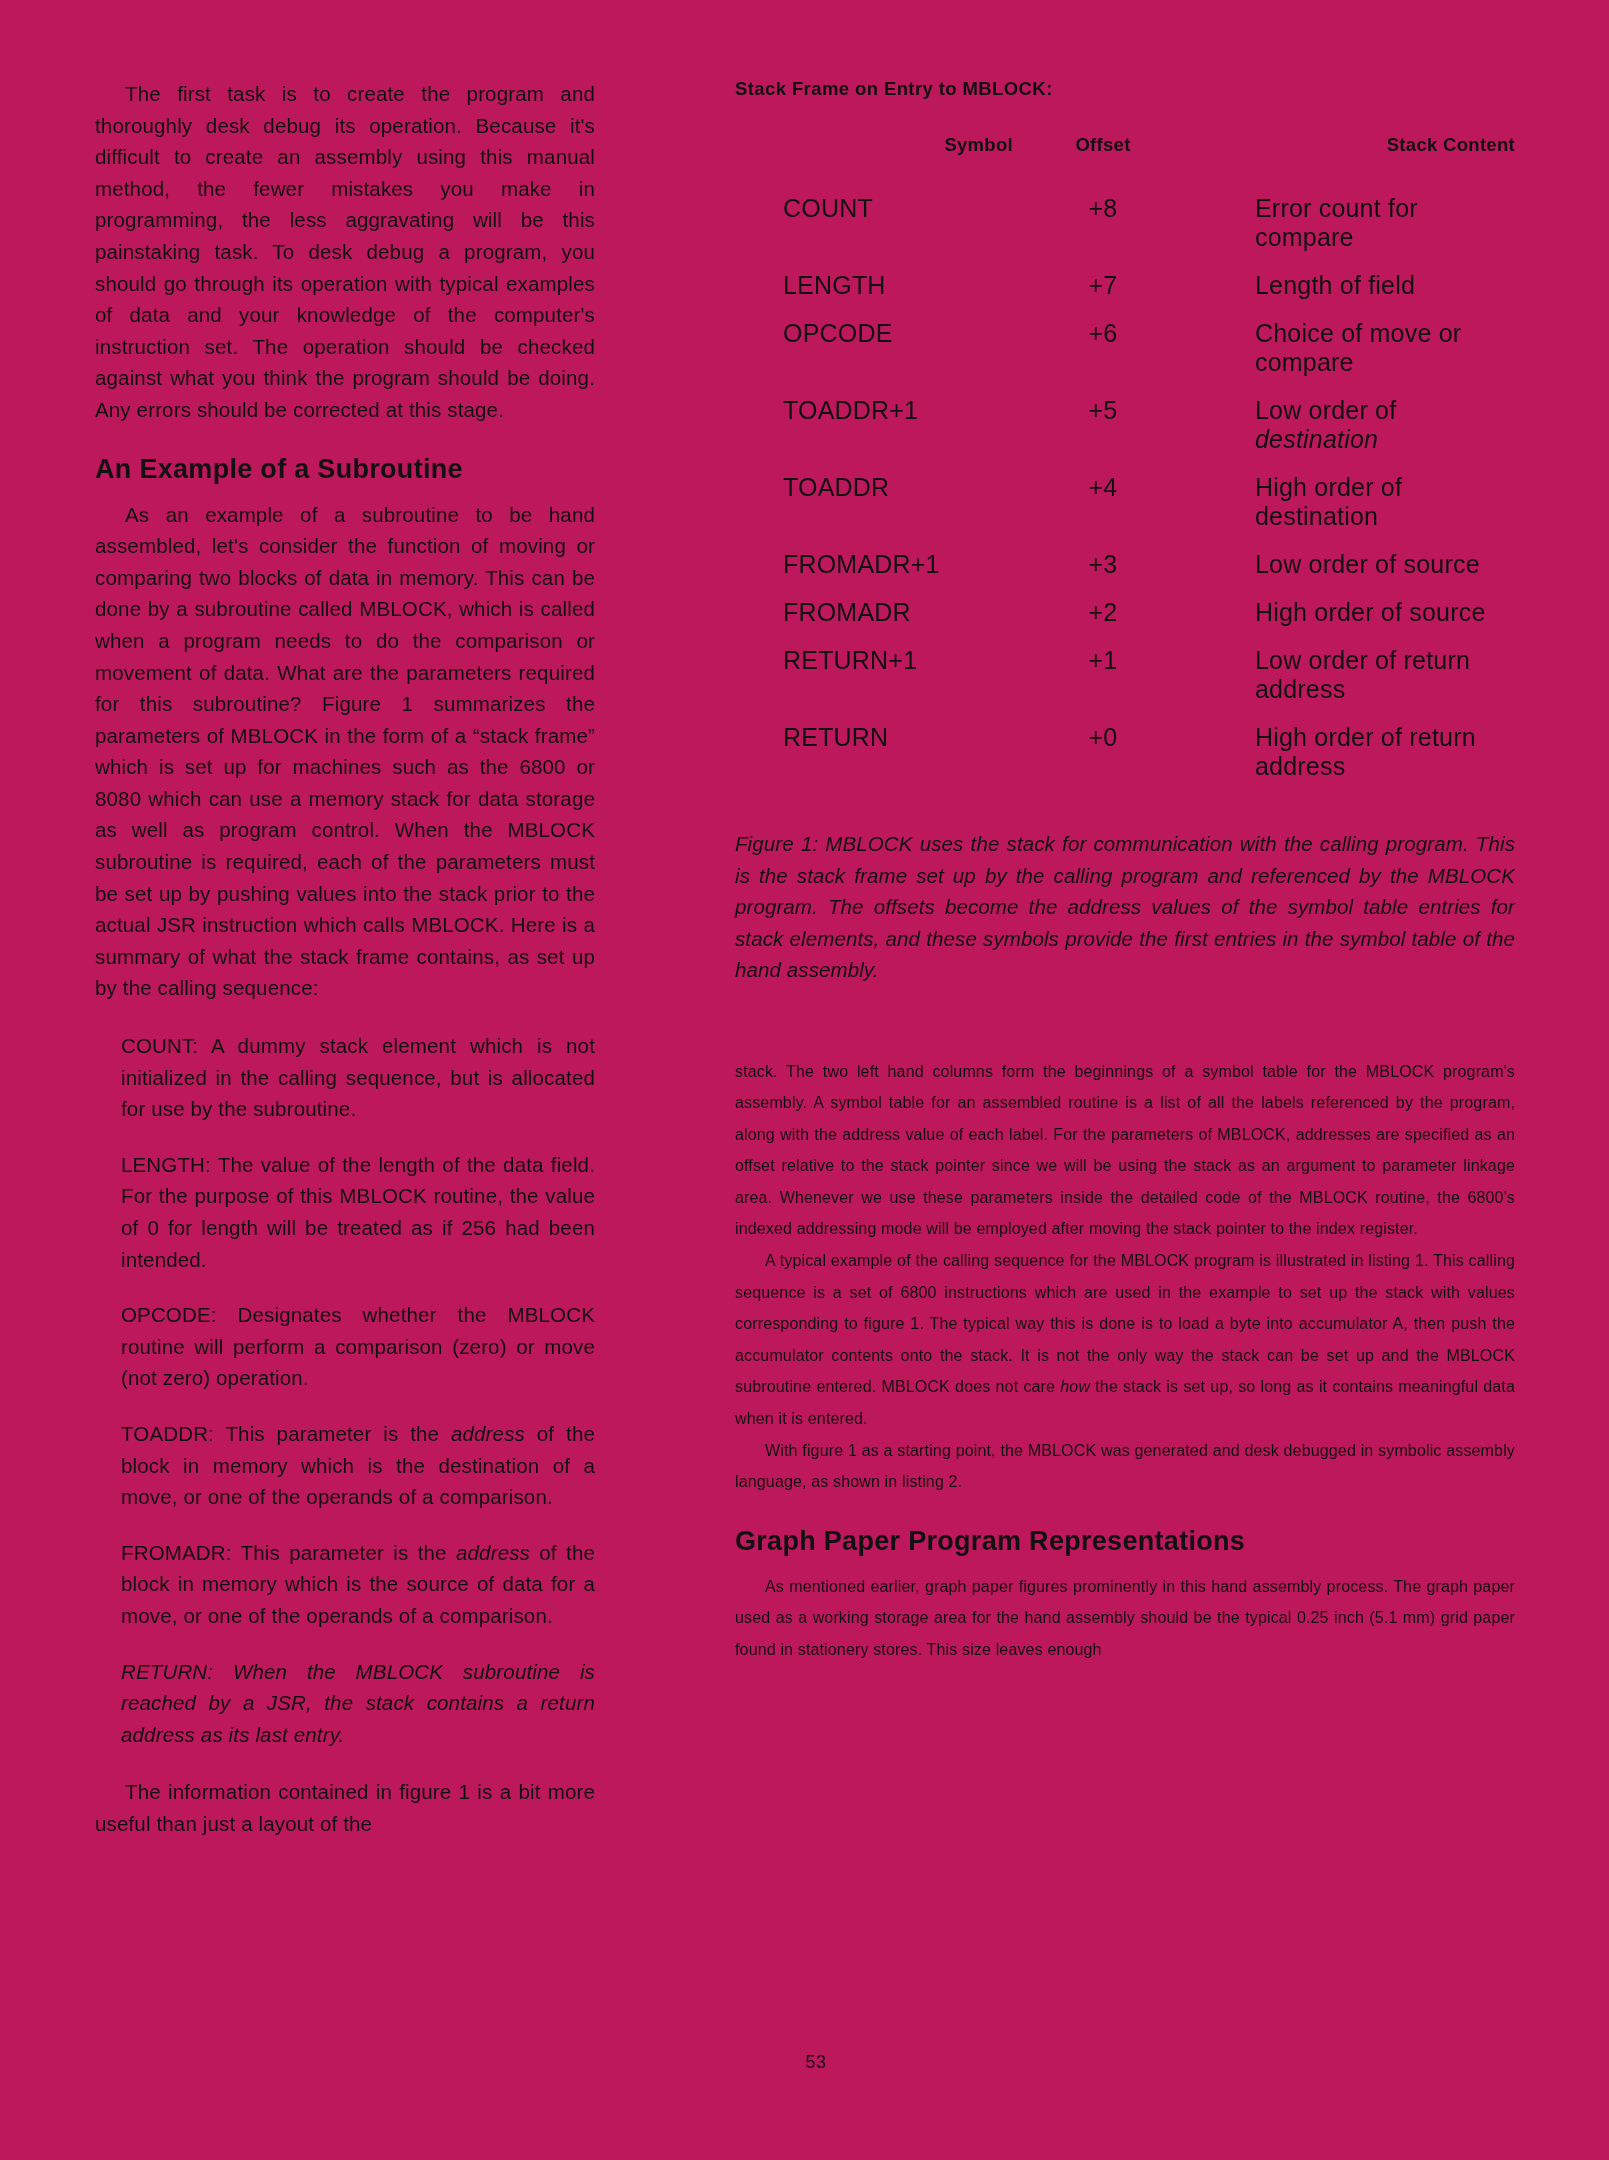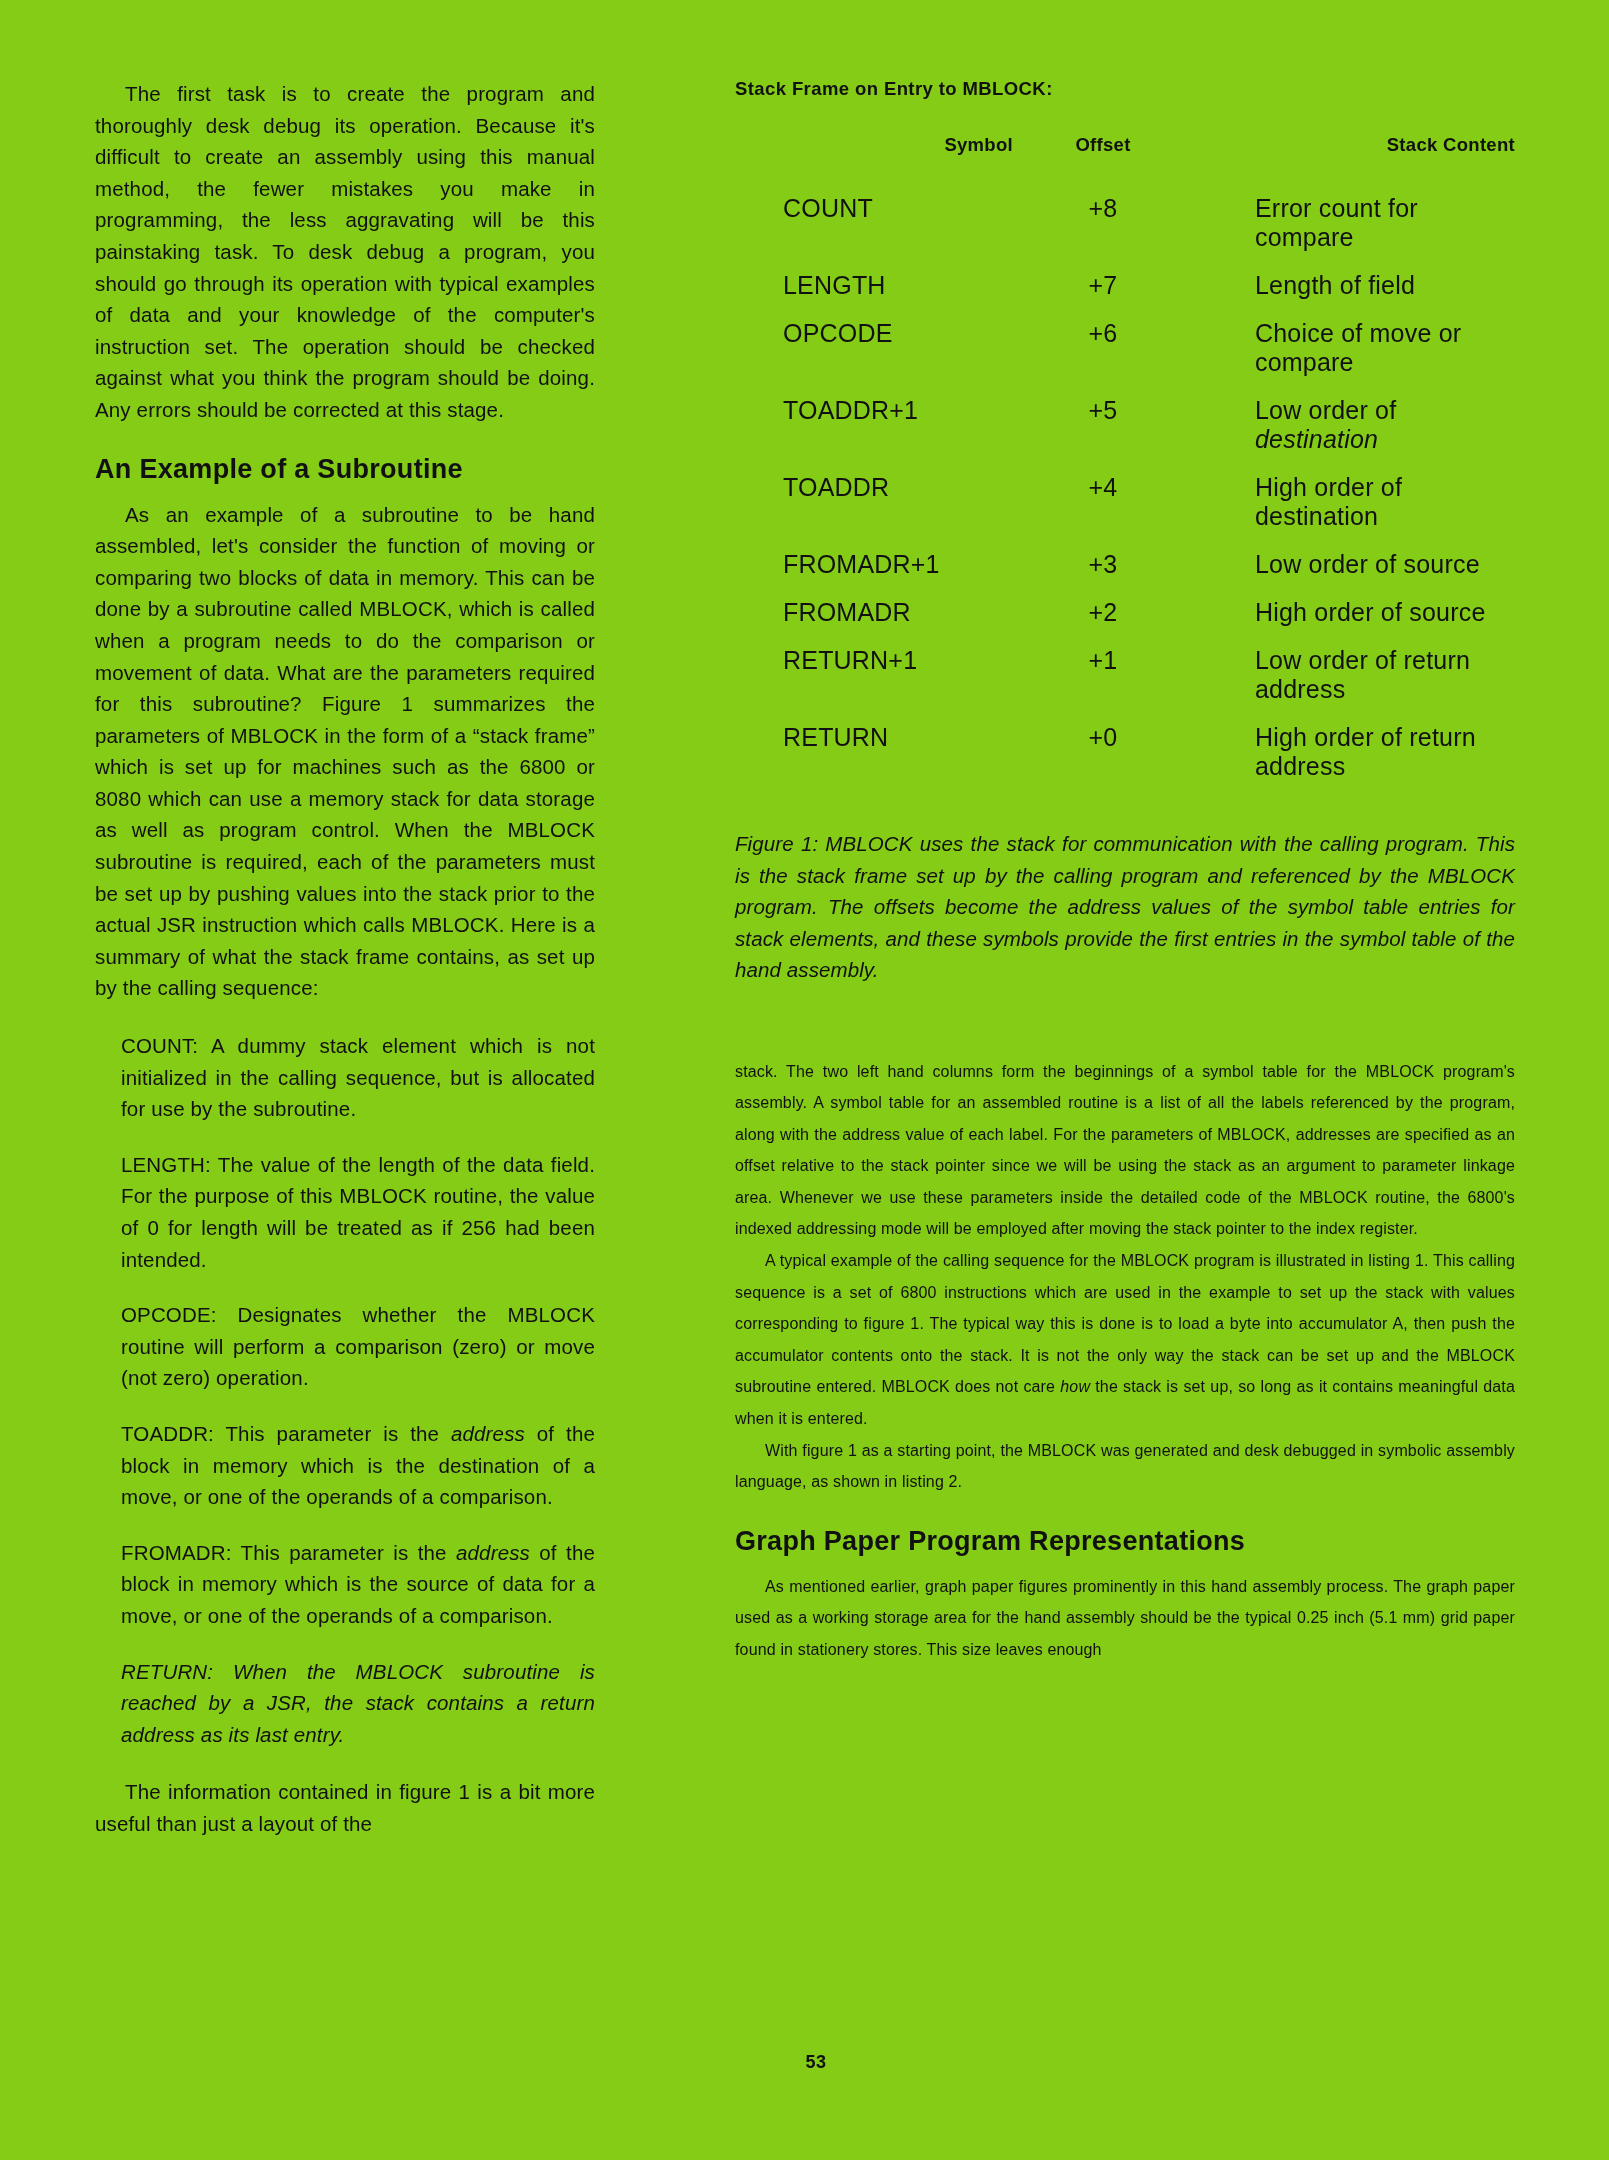--- a/index.html
+++ b/index.html
@@ -13,21 +13,21 @@
     font-family: "Liberation Sans", sans-serif;
     color: #111;
     position: relative;
     overflow: hidden;
   }
   .page {
     position: absolute;
     left: 0; top: 0;
     width: 1609px;
     height: 2160px;
-    background: #84cc16;
+    background: #be185d;
   }
   .cols {
     position: absolute;
     left: 95px;
     top: 78px;
     width: 1420px;
     height: 1930px;
   }
   
   .col-left {
@@ -123,21 +123,21 @@
     font-size: 16px;
     line-height: 31.6px;
   }
   .pagenum {
     position: absolute;
     left: 0;
     right: 13px;
     top: 2052px;
     text-align: center;
     font-size: 18px;
-    font-weight: 700;
+    font-weight: 400;
     letter-spacing: 0.5px;
     margin-left: 36px;
   }
 </style>
 </head>
 <body>
 
 <div class="page">
   <div class="cols">
 

